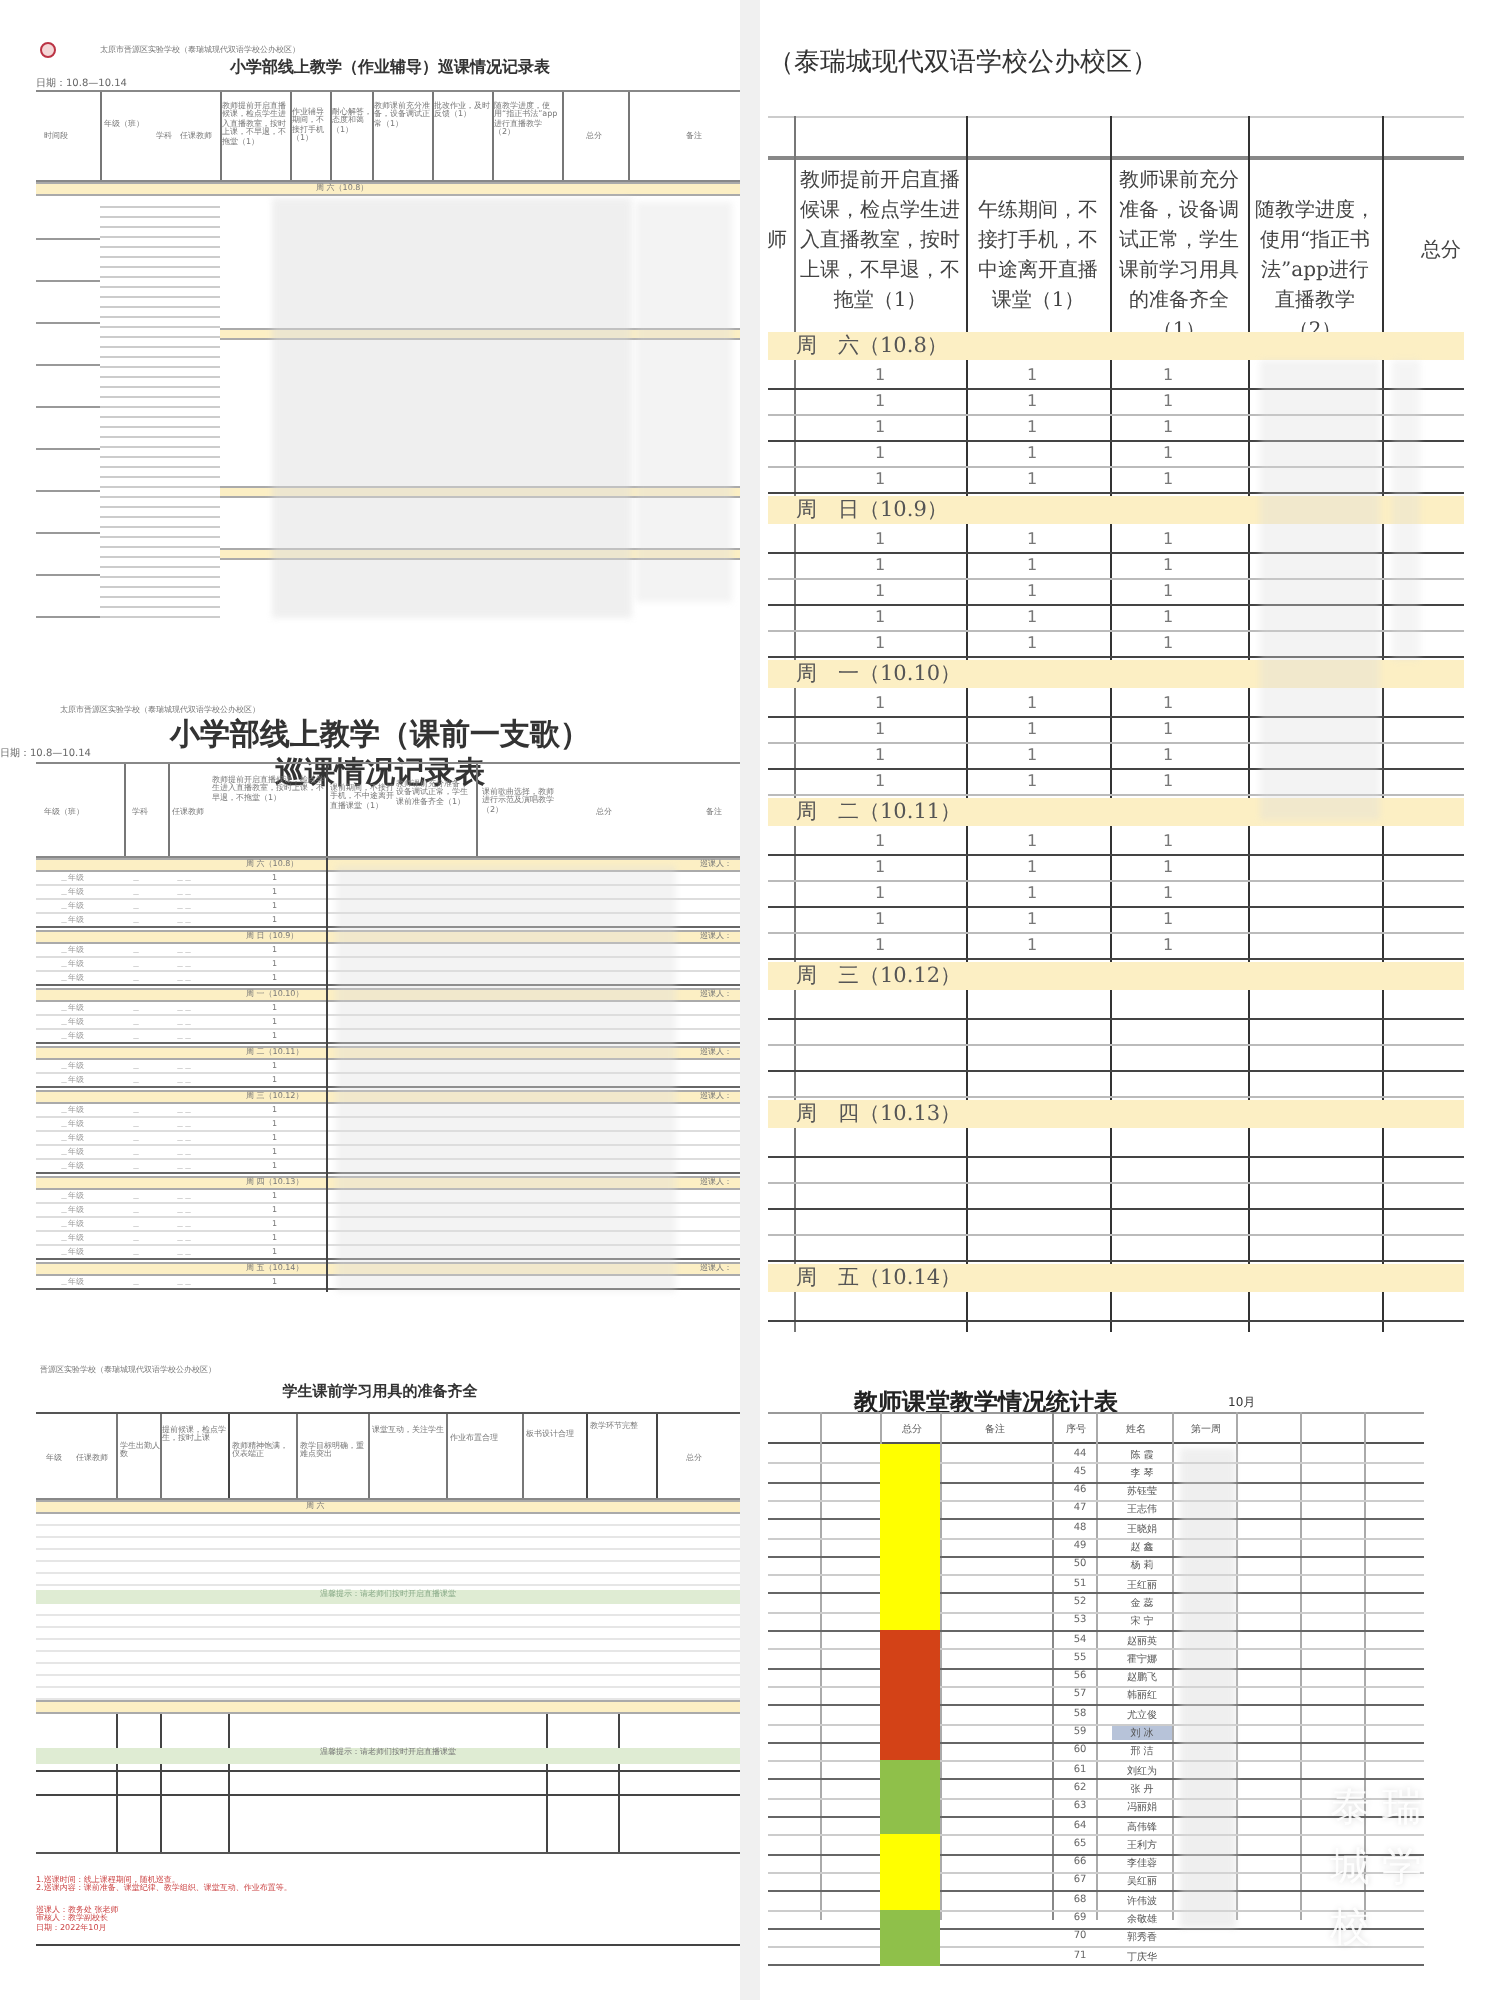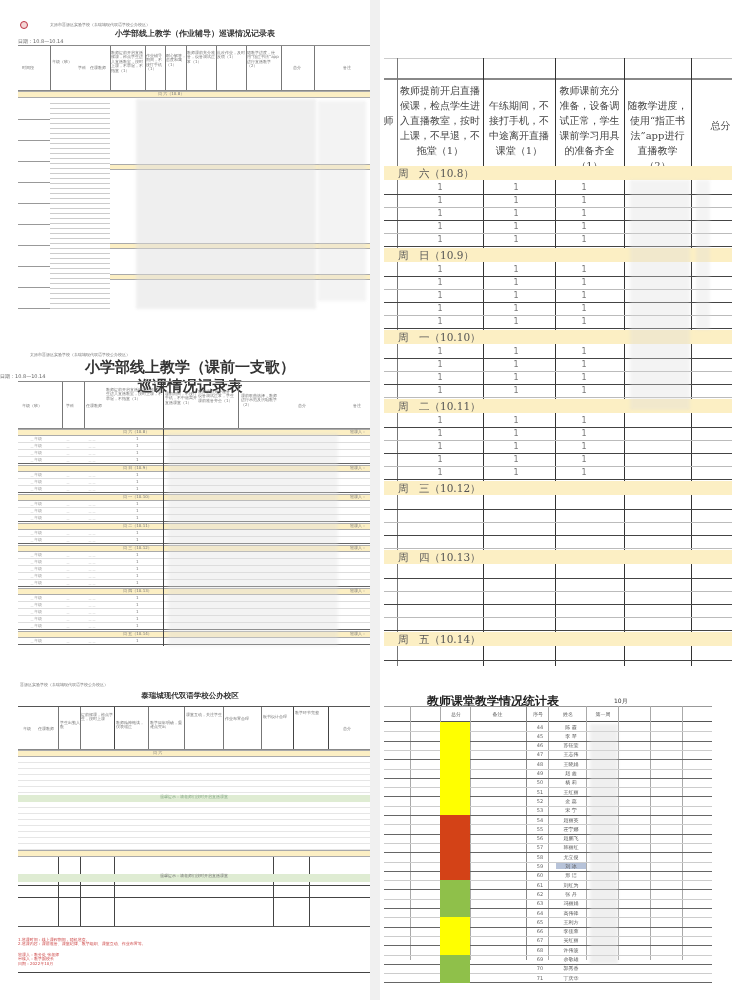--- a/index.html
+++ b/index.html
@@ -67,20 +67,21 @@
     <div class="band" style="position:absolute;left:0;right:0;top:152px;height:6px"></div>
     <div class="band" style="position:absolute;left:0;right:0;top:183px;height:6px"></div>
     <div class="blur" style="position:absolute;left:118px;top:8px;width:180px;height:210px;opacity:0.45"></div>
     <div class="blur" style="position:absolute;left:300px;top:10px;width:48px;height:200px;opacity:0.35"></div>
     <div style="position:absolute;left:32px;top:8px;width:60px;height:210px;background:repeating-linear-gradient(#fff 0 4px,#ccc 4px 5px)"></div>
     <div style="position:absolute;left:0;top:8px;width:32px;height:210px;background:repeating-linear-gradient(#fff 0 20px,#999 20px 21px)"></div>
   </div>
 </div>
 
 <div class="panel" id="p2" style="left:380px;top:0;width:370px;height:680px">
+  <div class="t-school">（泰瑞城现代双语学校公办校区）</div>
   <div style="position:absolute;left:4px;top:58px;width:348px;height:1px;background:#ccc"></div>
   <div style="position:absolute;left:4px;top:78px;width:348px;height:2px;background:#888"></div>
   <div class="vline" style="left:17px;top:58px;bottom:14px"></div>
   <div class="vline" style="left:103px;top:58px;bottom:14px;background:#333"></div>
   <div class="vline" style="left:175px;top:58px;bottom:14px;background:#333"></div>
   <div class="vline" style="left:244px;top:58px;bottom:14px;background:#333"></div>
   <div class="vline" style="left:311px;top:58px;bottom:14px;background:#333"></div>
   <div class="hdr" style="left:0;width:17px;top:110px;font-size:10px">师</div>
   <div class="hdr" style="left:17px;width:86px">教师提前开启直播候课，检点学生进入直播教室，按时上课，不早退，不拖堂（1）</div>
   <div class="hdr" style="left:103px;width:72px;top:95px">午练期间，不接打手机，不中途离开直播课堂（1）</div>
@@ -372,21 +373,21 @@
         <span class="tiny" style="position:absolute;left:70px;color:#999">＿＿</span>
         <span class="tiny" style="position:absolute;left:118px;color:#777">1</span>
       </div>
       <div class="blur" style="position: absolute; left: 150px; top: 4px; width: 170px; height: 213px; opacity: 0.35;"></div>
       <div style="position: absolute; left: 145px; top: 0px; height: 217px; width: 1px; background: rgb(68, 68, 68);"></div>
     </div>
 </div>
 
 <div class="panel" id="p5" style="left:0;top:676px;width:370px;height:324px">
   <div class="tiny" style="position:absolute;left:20px;top:7px;width:120px">晋源区实验学校（泰瑞城现代双语学校公办校区）</div>
-  <div class="title-sm" style="position:absolute;left:120px;top:15px;width:140px;font-size:7.5px">泰瑞城现代双语学校公办校区</div>
+  <div class="title-sm" style="position:absolute;left:120px;top:15px;width:140px;font-size:7.5px">学生课前学习用具的准备齐全</div>
   <div style="position:absolute;left:18px;top:30px;width:352px;height:44px;border-top:1px solid #555;border-bottom:1px solid #888">
     <div class="vline" style="left:40px"></div>
       <div class="vline" style="left:62px"></div>
       <div class="vline" style="left:96px;background:#444"></div>
       <div class="vline" style="left:130px"></div>
       <div class="vline" style="left:166px"></div>
       <div class="vline" style="left:205px"></div>
       <div class="vline" style="left:243px"></div>
       <div class="vline" style="left:275px;background:#444"></div>
       <div class="vline" style="left:310px;background:#444"></div>
@@ -584,15 +585,16 @@
       <div class="swatch" style="left: 333px; width: 17px; top: 241.8px; height: 9.8px; background: rgb(211, 66, 23);"></div>
       <div class="rownum" style="top: 243.3px;">70</div>
       <div class="rowname" style="top: 243.3px;">郭秀香</div>
       <div style="position: absolute; left: 4px; width: 346px; height: 1px; top: 260.4px; background: rgb(102, 102, 102);"></div>
       <div class="swatch" style="left: 60px; width: 30px; top: 251.1px; height: 9.8px; background: rgb(143, 192, 74);"></div>
       <div class="swatch" style="left: 333px; width: 17px; top: 251.1px; height: 9.8px; background: rgb(143, 192, 74);"></div>
       <div class="rownum" style="top: 252.6px;">71</div>
       <div class="rowname" style="top: 252.6px;">丁庆华</div>
     </div>
   <div class="blur" style="position:absolute;left:210px;top:36px;width:28px;height:240px;opacity:0.45"></div>
+  <div style="position:absolute;left:285px;top:200px;font-size:20px;color:rgba(255,255,255,0.9);text-shadow:0 0 3px rgba(0,0,0,0.15);writing-mode:horizontal-tb;letter-spacing:6px;line-height:30px;width:70px">泰瑞城学校</div>
 </div>
 
 <div class="gap" style="left:370px;top:0;width:10px;height:1000px"></div>
 
 </body></html>

